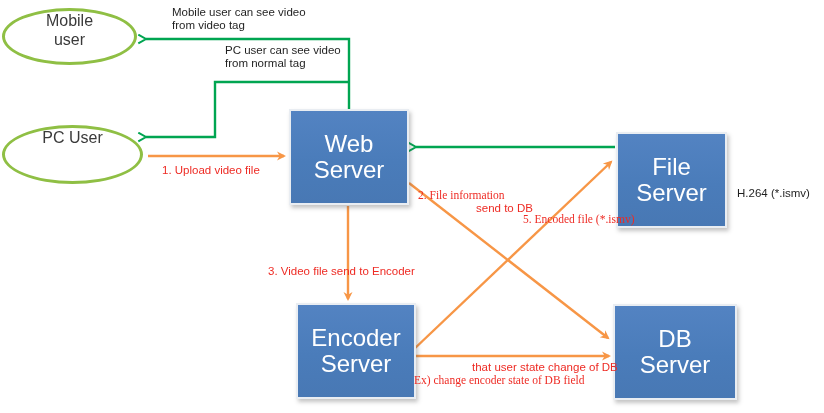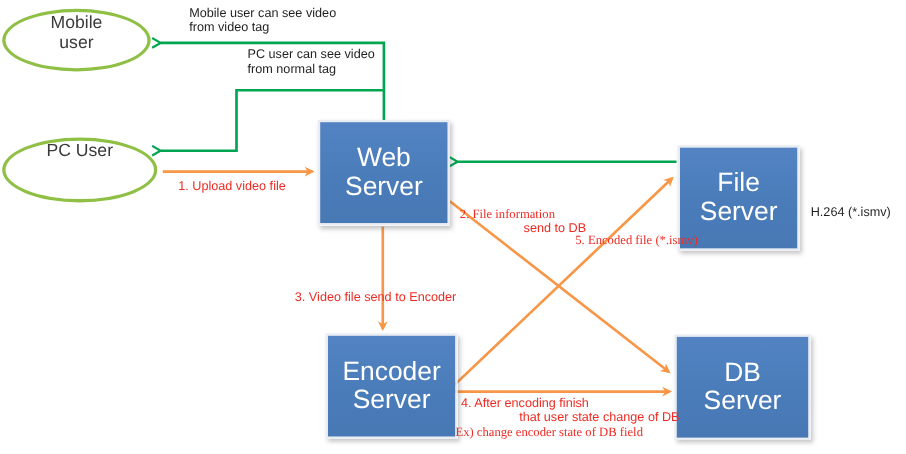--- a/index.html
+++ b/index.html
@@ -112,18 +112,17 @@
     <span class="ind1">send to DB</span>
   </div>
 
   <div class="red" style="left:268px;top:265px;">3. Video file send to Encoder</div>
 
   <div class="red" style="left:523px;top:213px;">
     <span class="ind0">5. Encoded file (*.ismv)</span>
   </div>
 
   <div class="red" style="left:414px;top:361px;">
-    <span class="ind2">4. After encoding finish</span>
     <span class="ind1">that user state change of DB</span>
     <span class="ind0">Ex) change encoder state of DB field</span>
   </div>
 
 </div>
 
 </body></html>

